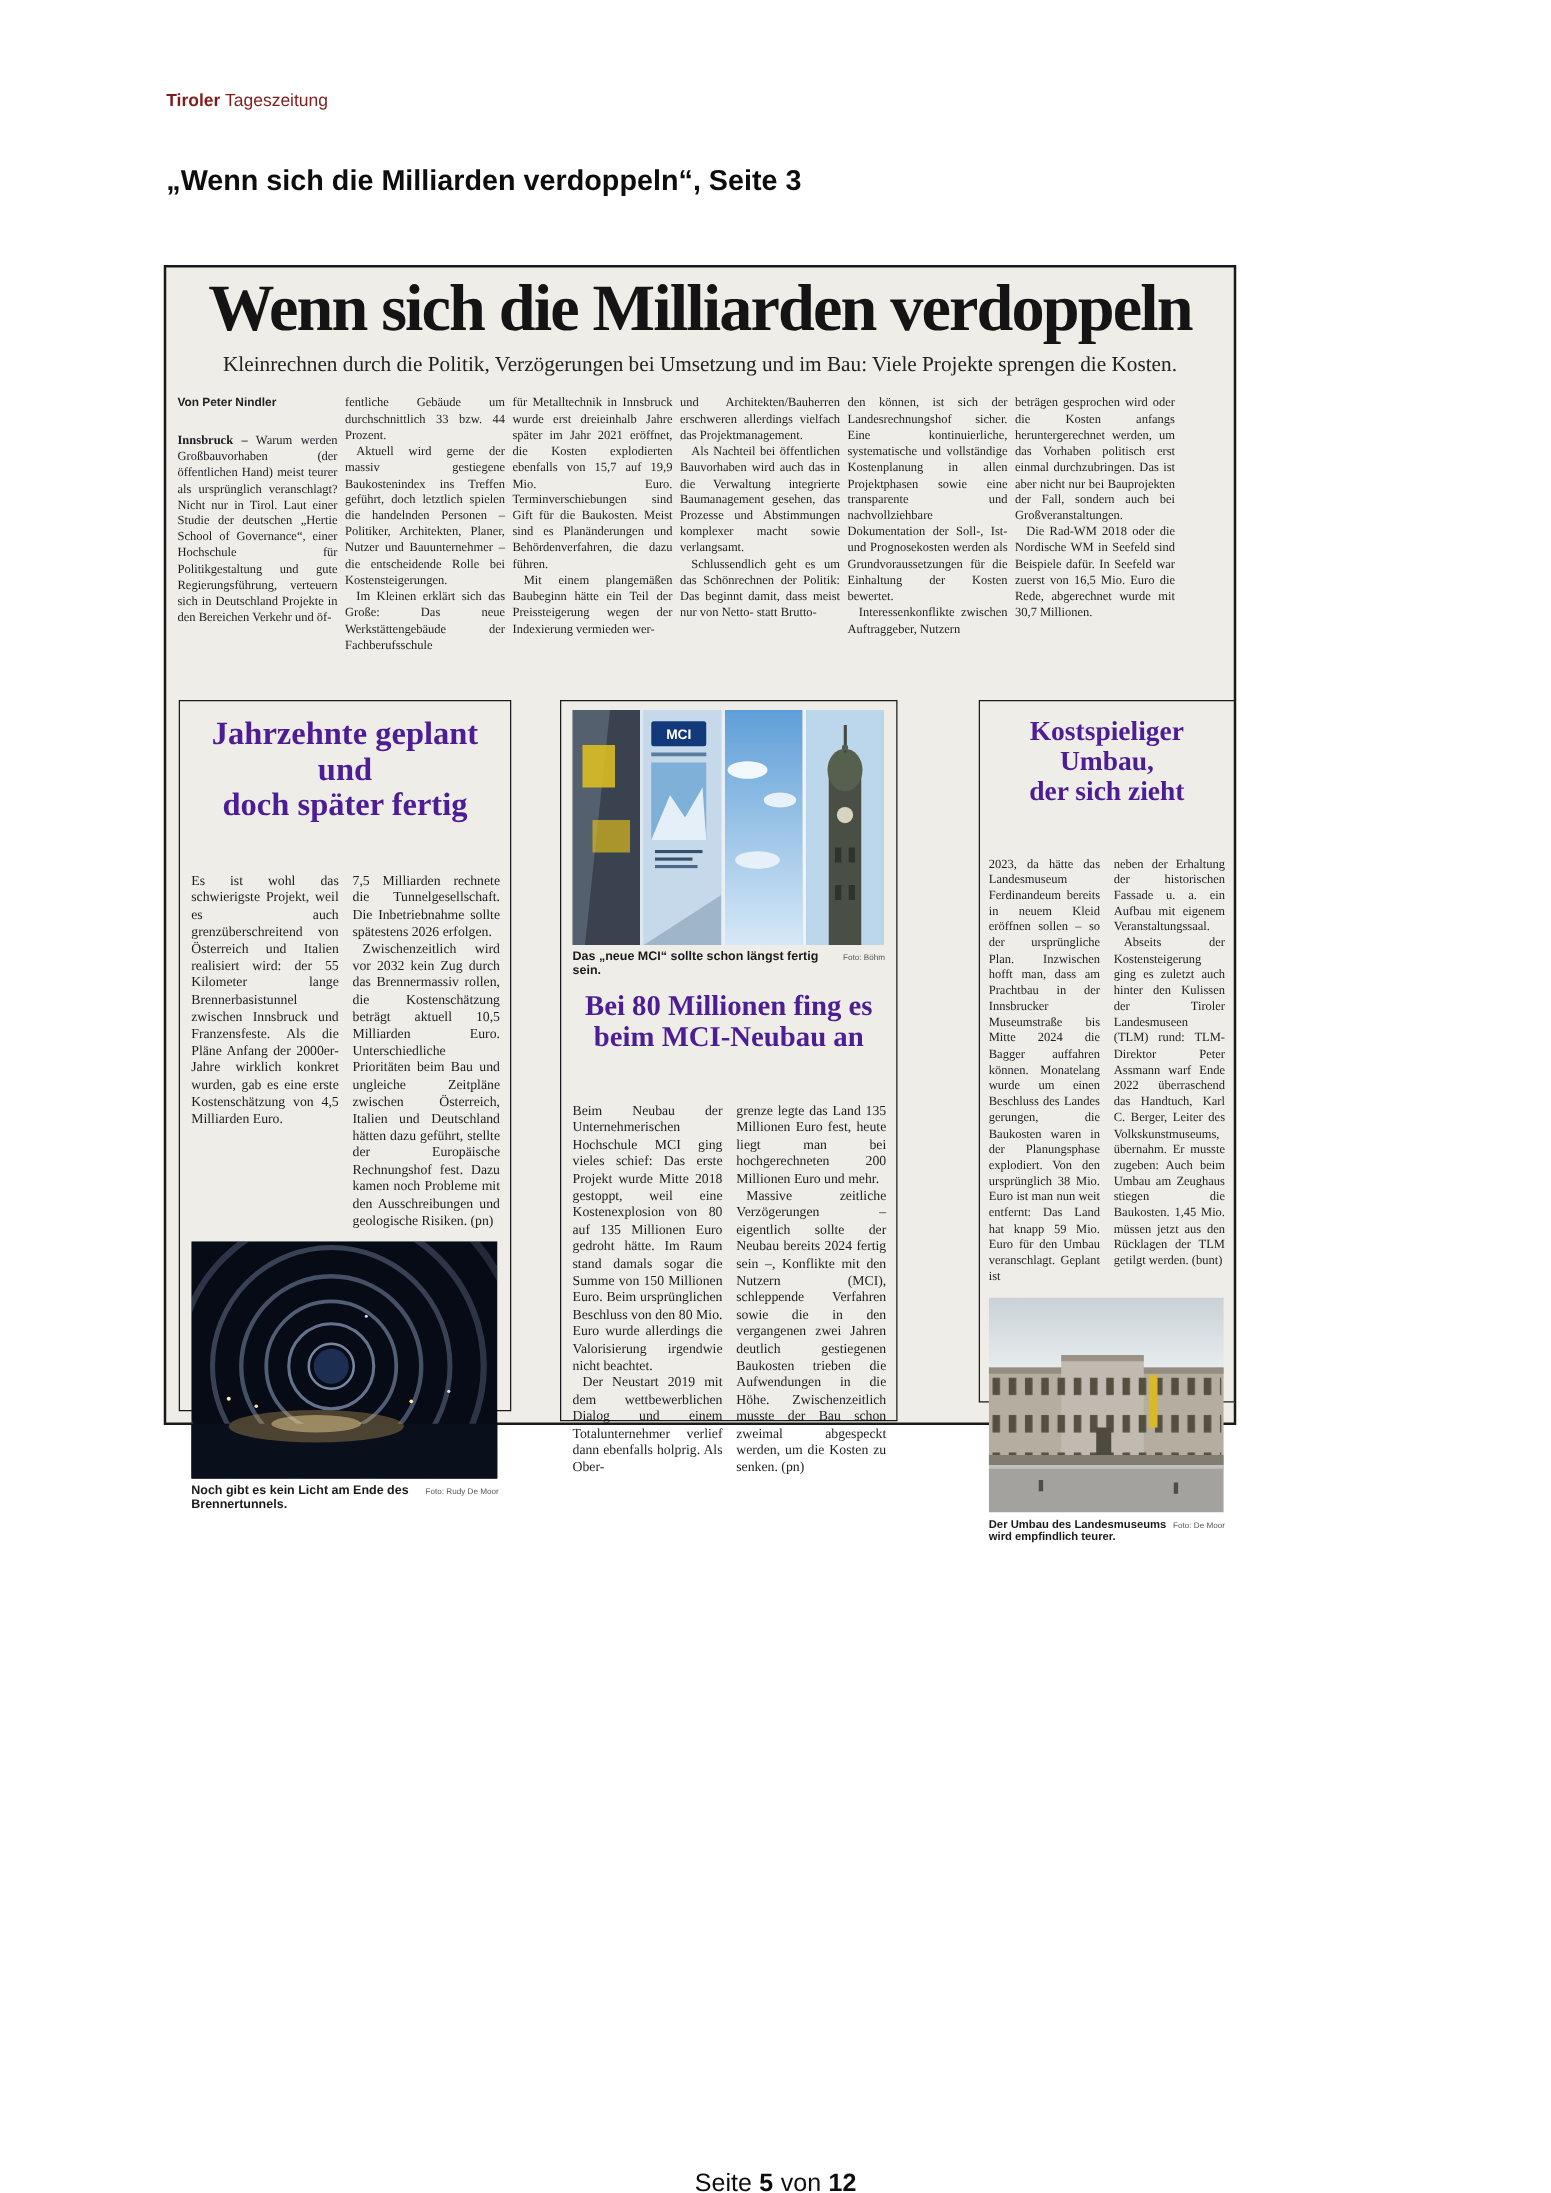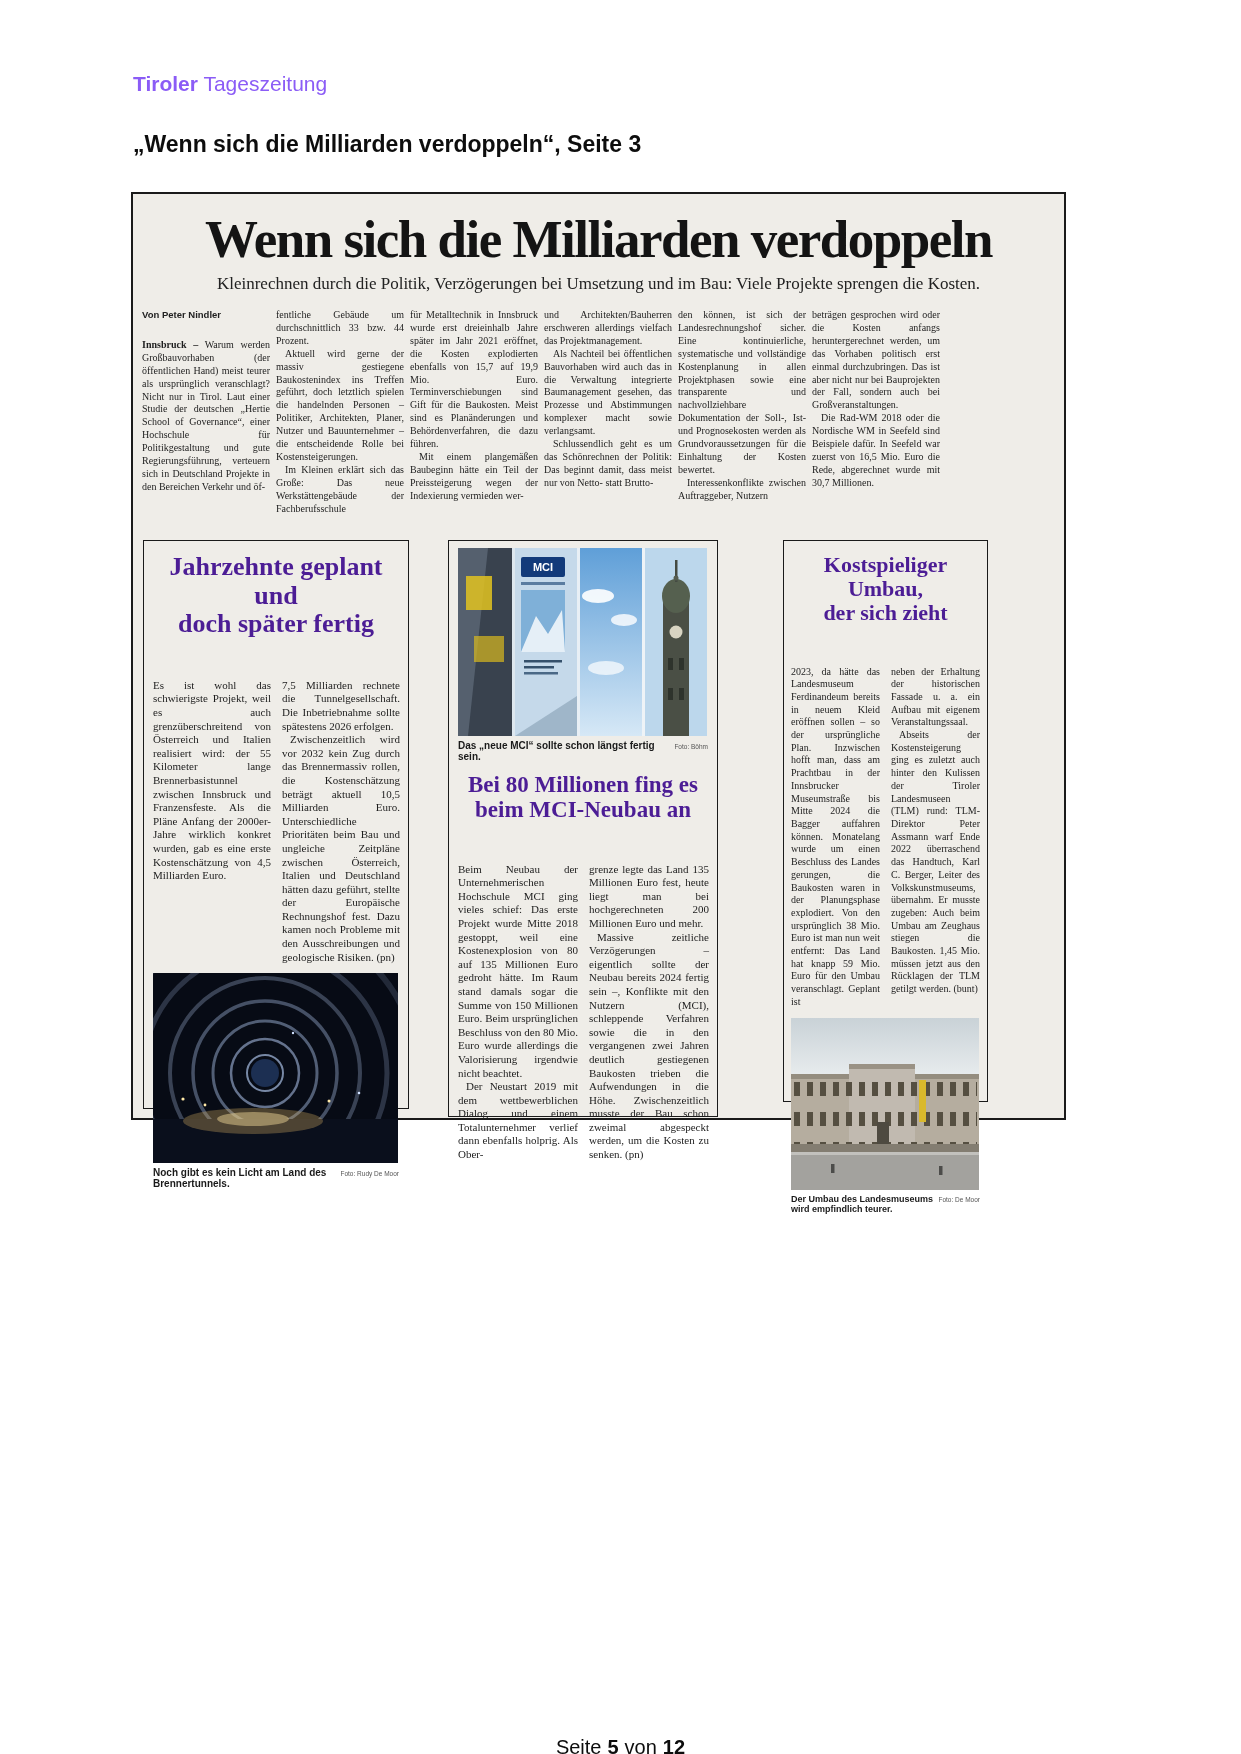--- a/index.html
+++ b/index.html
@@ -2,28 +2,28 @@
 <html lang="de"><head>
 <meta charset="utf-8">
 <style>
   * { box-sizing: border-box; }
   html,body { margin:0; padding:0; }
   body {
     width:1241px; height:1754px; position:relative;
     background:#ffffff; color:#111;
     font-family:"Liberation Sans", sans-serif;
   }
-  .masthead { position:absolute; left:133px; top:72px; font-size:21px; color:#8b5cf6; }
+  .masthead { position:absolute; left:133px; top:72px; font-size:14px; color:#7f1d1d; }
   .masthead .bold { font-weight:700; }
   .doc-title { position:absolute; left:133px; top:131px; font-size:23px; font-weight:700; color:#0d0d0d; }
 
   
   .clip {
-    position:absolute; left:131px; top:192px; width:935px; height:928px;
-    background:#efede8; border:2px solid #1a1a1a; padding:12px 9px;
+    position:absolute; left:131px; top:212px; width:858px; height:928px;
+    background:#efede8; border:2px solid #1a1a1a; padding:0 9px;
   }
   .main-headline {
     font-family:"Liberation Serif", serif; font-weight:700; font-size:53px;
     letter-spacing:-1.5px; text-align:center; white-space:nowrap;
     margin-top:3px; color:#141414;
   }
   .main-subhead {
     font-family:"Liberation Serif", serif; font-size:17px; text-align:center;
     margin-top:5px; color:#222;
   }
@@ -143,21 +143,21 @@
       <rect y="146" width="245" height="44" fill="#0a0f1c"></rect>
       <ellipse cx="100" cy="148" rx="70" ry="13" fill="#caa75f" opacity="0.35"></ellipse>
       <ellipse cx="100" cy="146" rx="36" ry="7" fill="#e8cf92" opacity="0.5"></ellipse>
       <circle cx="30" cy="126" r="1.6" fill="#ffe9a8"></circle>
       <circle cx="52" cy="132" r="1.4" fill="#ffe9a8"></circle>
       <circle cx="176" cy="128" r="1.5" fill="#ffe9a8"></circle>
       <circle cx="206" cy="120" r="1.3" fill="#cfe0ff"></circle>
       <circle cx="140" cy="60" r="1.2" fill="#cfe0ff"></circle>
     </svg>
     <div class="caption-row">
-      <span class="caption">Noch gibt es kein Licht am Land des Brennertunnels.</span>
+      <span class="caption">Noch gibt es kein Licht am Ende des Brennertunnels.</span>
       <span class="credit">Foto: Rudy De Moor</span>
     </div>
   </div>
 
   <div class="sub-box" id="box-mci">
     <svg class="photo" width="249" height="188" viewBox="0 0 249 188">
       <defs>
         <linearGradient id="sky1" x1="0" y1="0" x2="0" y2="1">
           <stop offset="0" stop-color="#5f9fd8"></stop>
             <stop offset="1" stop-color="#d6e8f6"></stop>

